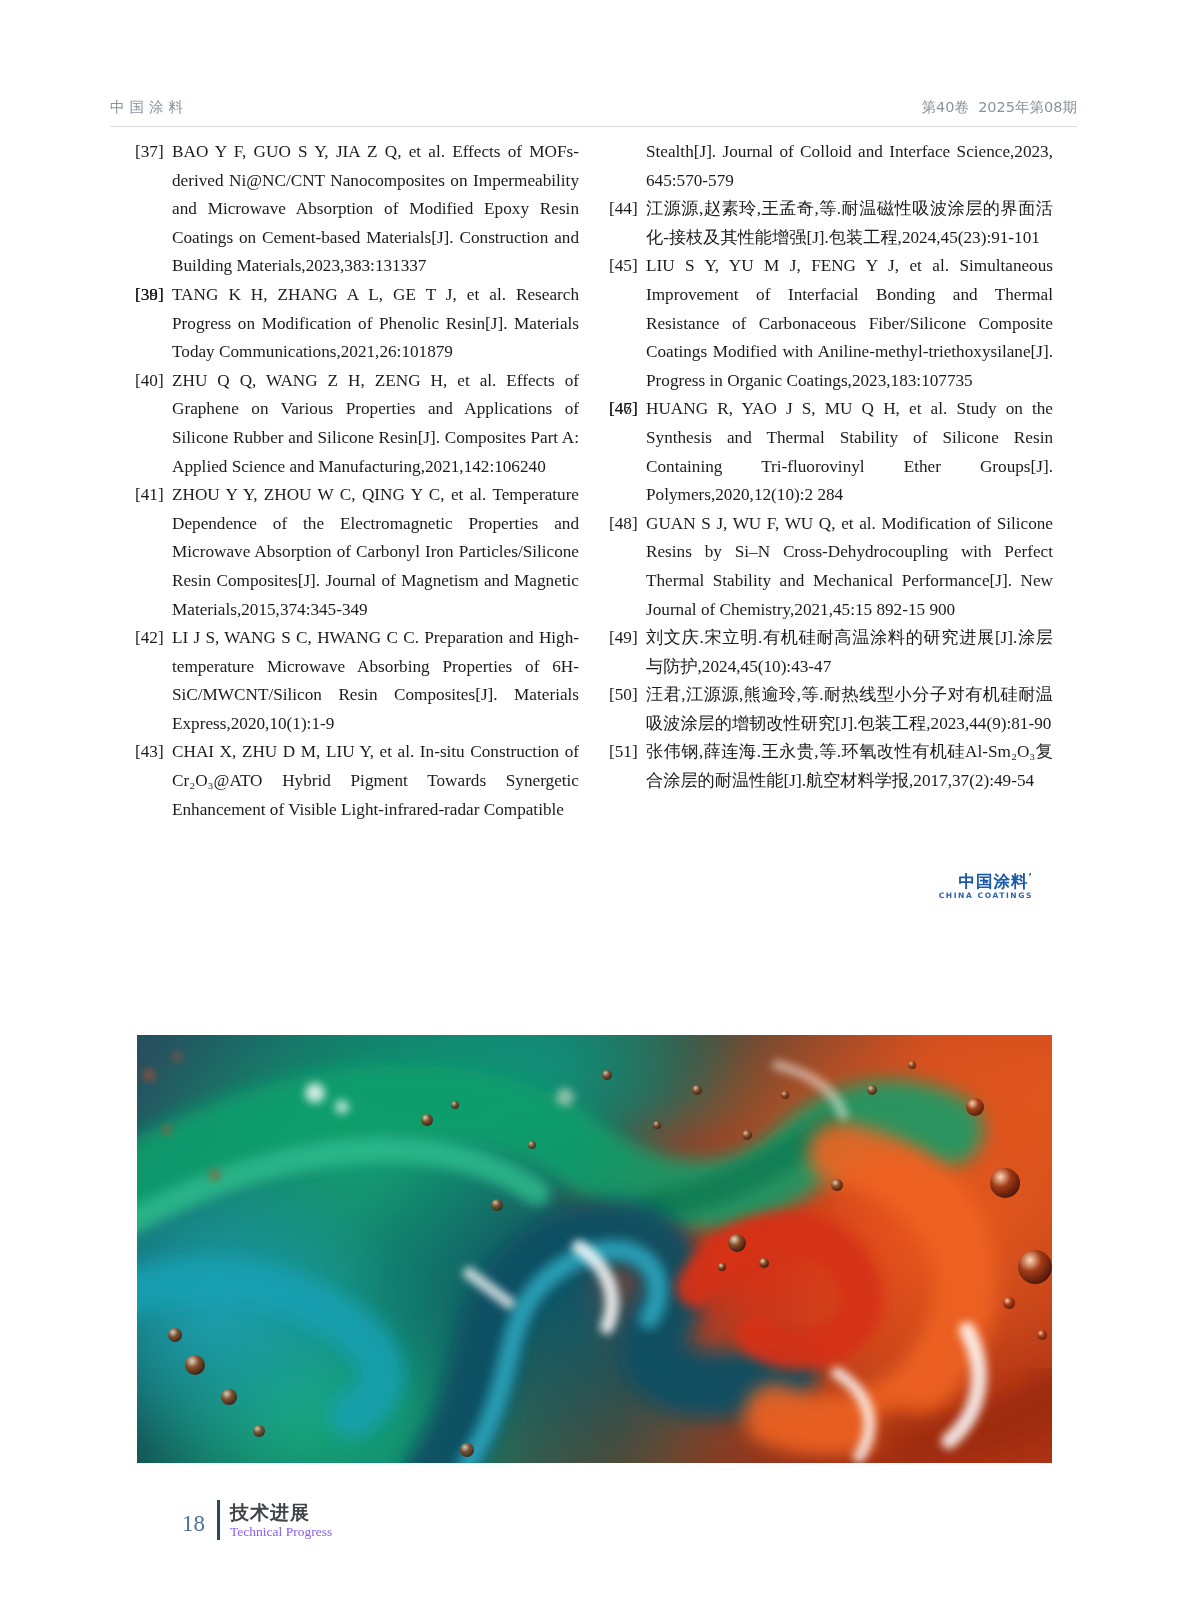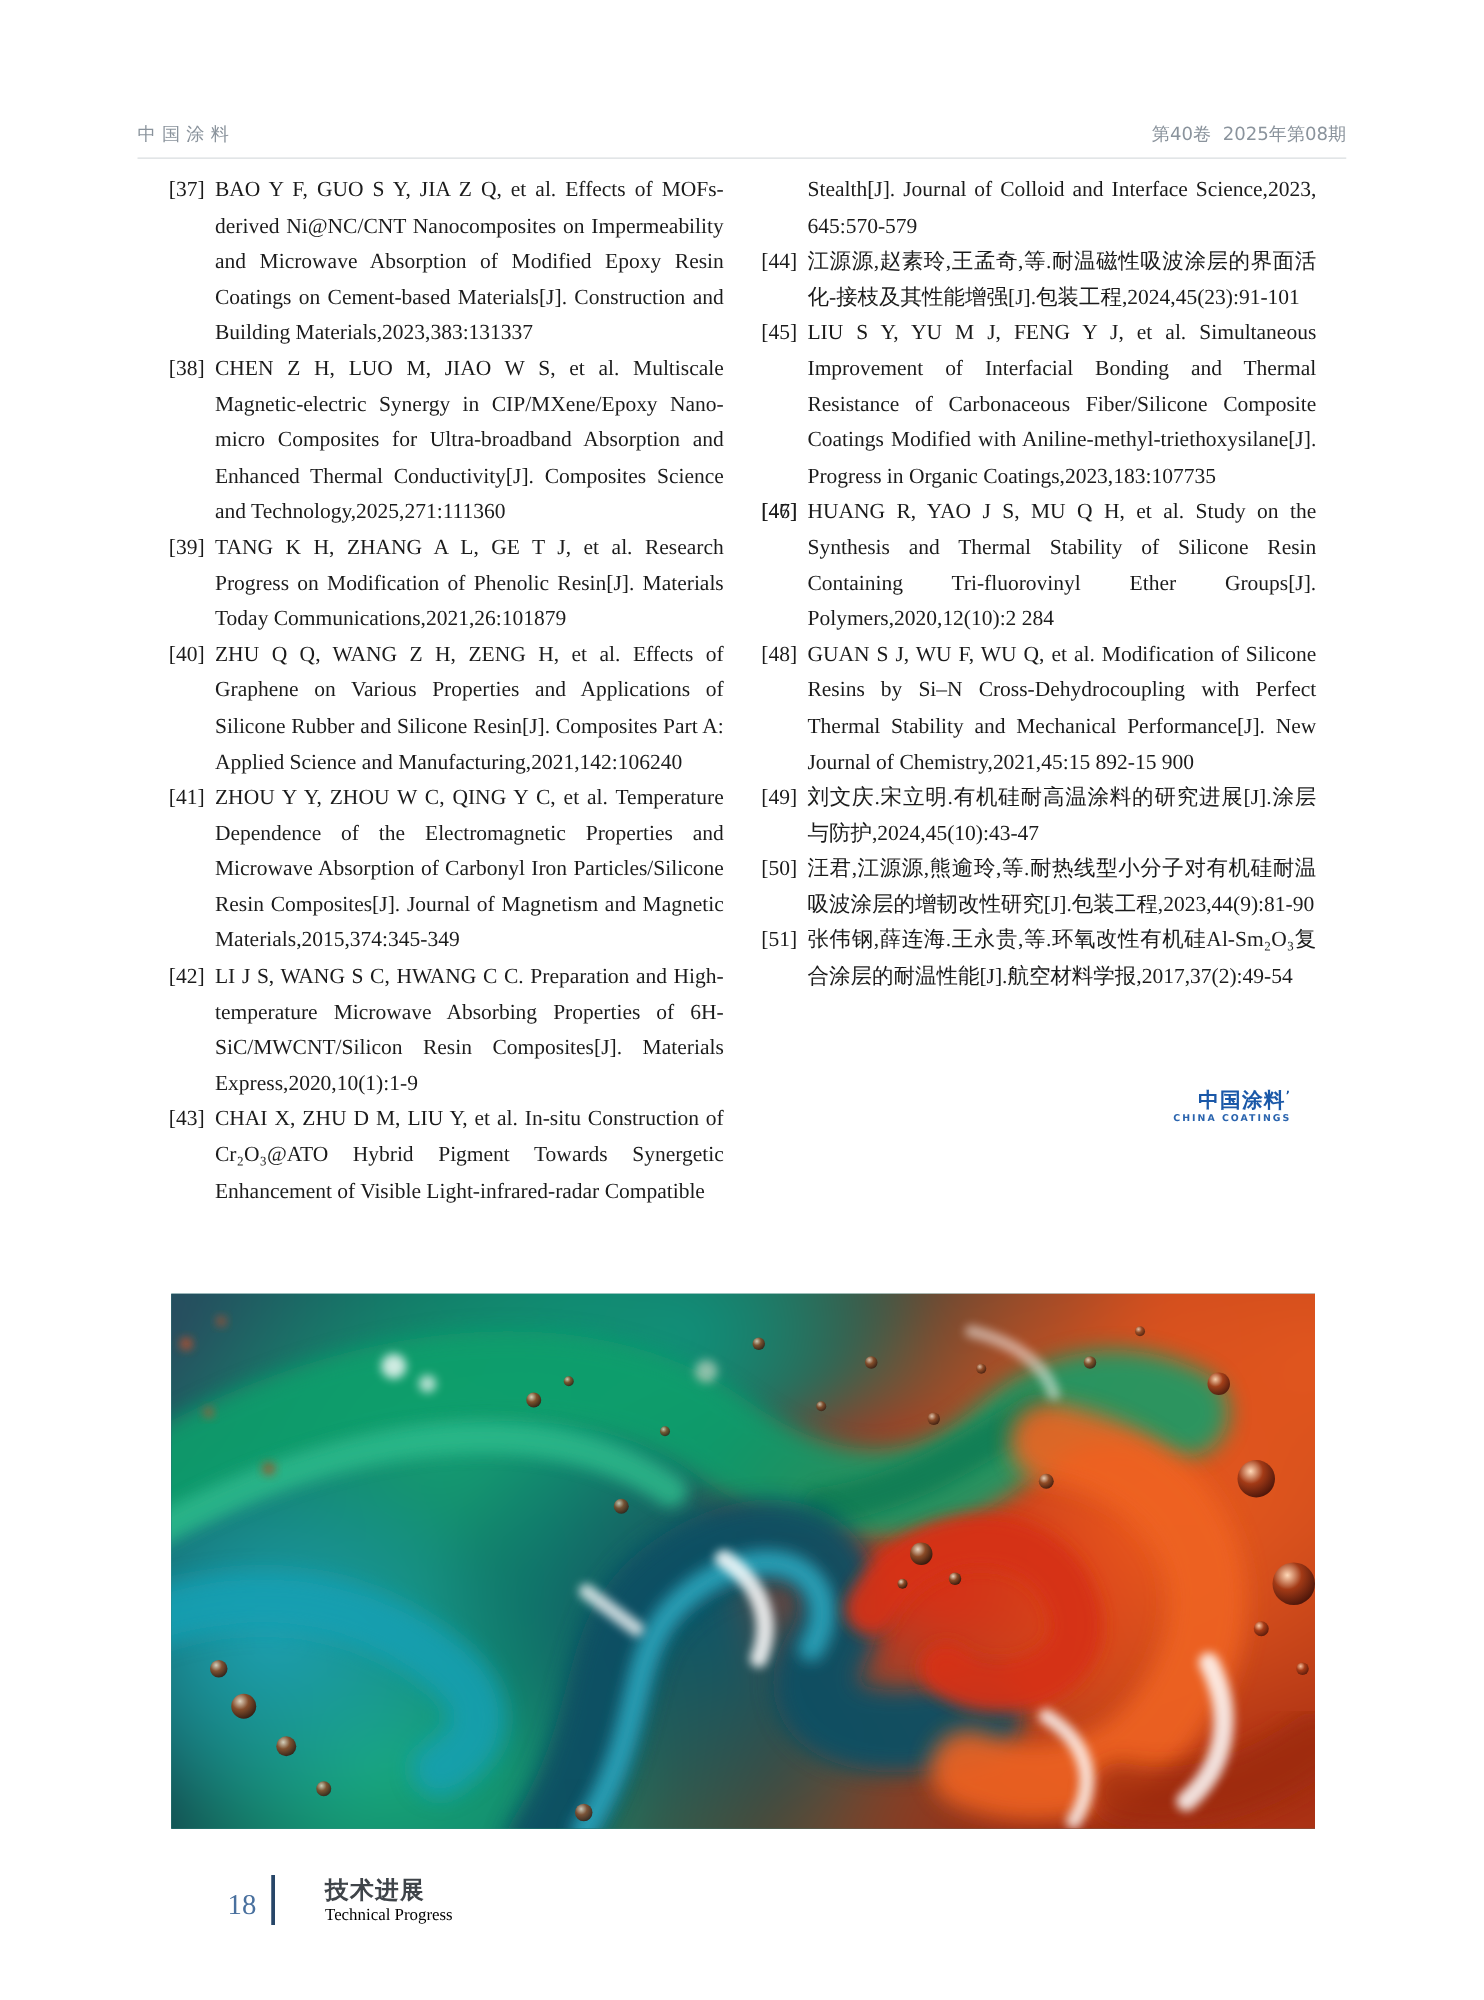--- a/index.html
+++ b/index.html
@@ -54,24 +54,24 @@
       radial-gradient(300px 230px at 3% 14%, #2a4a5e 0%, rgba(42,74,94,0) 70%),
       radial-gradient(260px 220px at 0% 86%, #123043 0%, rgba(18,48,67,0) 70%),
       linear-gradient(100deg, #155a60 0%, #0f7a68 35%, #4a4a3a 55%, #c9491e 78%, #b33c18 100%);
   }
   .photo svg { position:absolute; left:0; top:0; }
 
   
   .footer { position:absolute; left:137px; top:1500px; display:flex; align-items:center; }
   .page-number { font-size:23px; color:#49709e; margin-right:12px; margin-top:8px;margin-left:45px; }
   .footer-bar { width:3px; height:40px; background:#274668; margin-right:10px; }
-  .footer-text { display:flex; flex-direction:column; justify-content:center;margin-left:30px; }
+  .footer-text { display:flex; flex-direction:column; justify-content:center; }
   .section-cn { font-family:"DejaVu Sans","Liberation Sans",sans-serif; font-weight:bold;
     font-size:19px; color:#3f4449; line-height:22px; letter-spacing:1px; }
-  .section-en { font-size:13.5px; color:#000000; line-height:17px; }
+  .section-en { font-size:13.5px; color:#8b5cf6; line-height:17px; }
 </style>
 </head>
 <body>
 
 <div class="page">
 
   <div class="header">
     <div class="header-row">
       <span class="journal-name">中国涂料</span>
       <span class="issue-info">第40卷  2025年第08期</span>
@@ -80,21 +80,20 @@
   </div>
 
   <div class="columns">
     <div class="col">
       <div class="ref">
         <span class="num">[37]</span>
         <span>BAO Y F, GUO S Y, JIA Z Q, et al. Effects of MOFs-derived Ni@NC/CNT Nanocomposites on Impermeability and Microwave Absorption of Modified Epoxy Resin Coatings on Cement-based Materials[J]. Construction and Building Materials,2023,383:131337</span>
       </div>
       <div class="ref">
         <span class="num">[38]</span>
-        <span>CHEN Z H, LUO M, JIAO W S, et al. Multiscale Magnetic-electric Synergy in CIP/MXene/Epoxy Nano-micro Composites for Ultra-broadband Absorption and Enhanced Thermal Conductivity[J]. Composites Science and Technology,2025,271:111360</span>
       </div>
       <div class="ref">
         <span class="num">[39]</span>
         <span>TANG K H, ZHANG A L, GE T J, et al. Research Progress on Modification of Phenolic Resin[J]. Materials Today Communications,2021,26:101879</span>
       </div>
       <div class="ref">
         <span class="num">[40]</span>
         <span>ZHU Q Q, WANG Z H, ZENG H, et al. Effects of Graphene on Various Properties and Applications of Silicone Rubber and Silicone Resin[J]. Composites Part A: Applied Science and Manufacturing,2021,142:106240</span>
       </div>
       <div class="ref">

